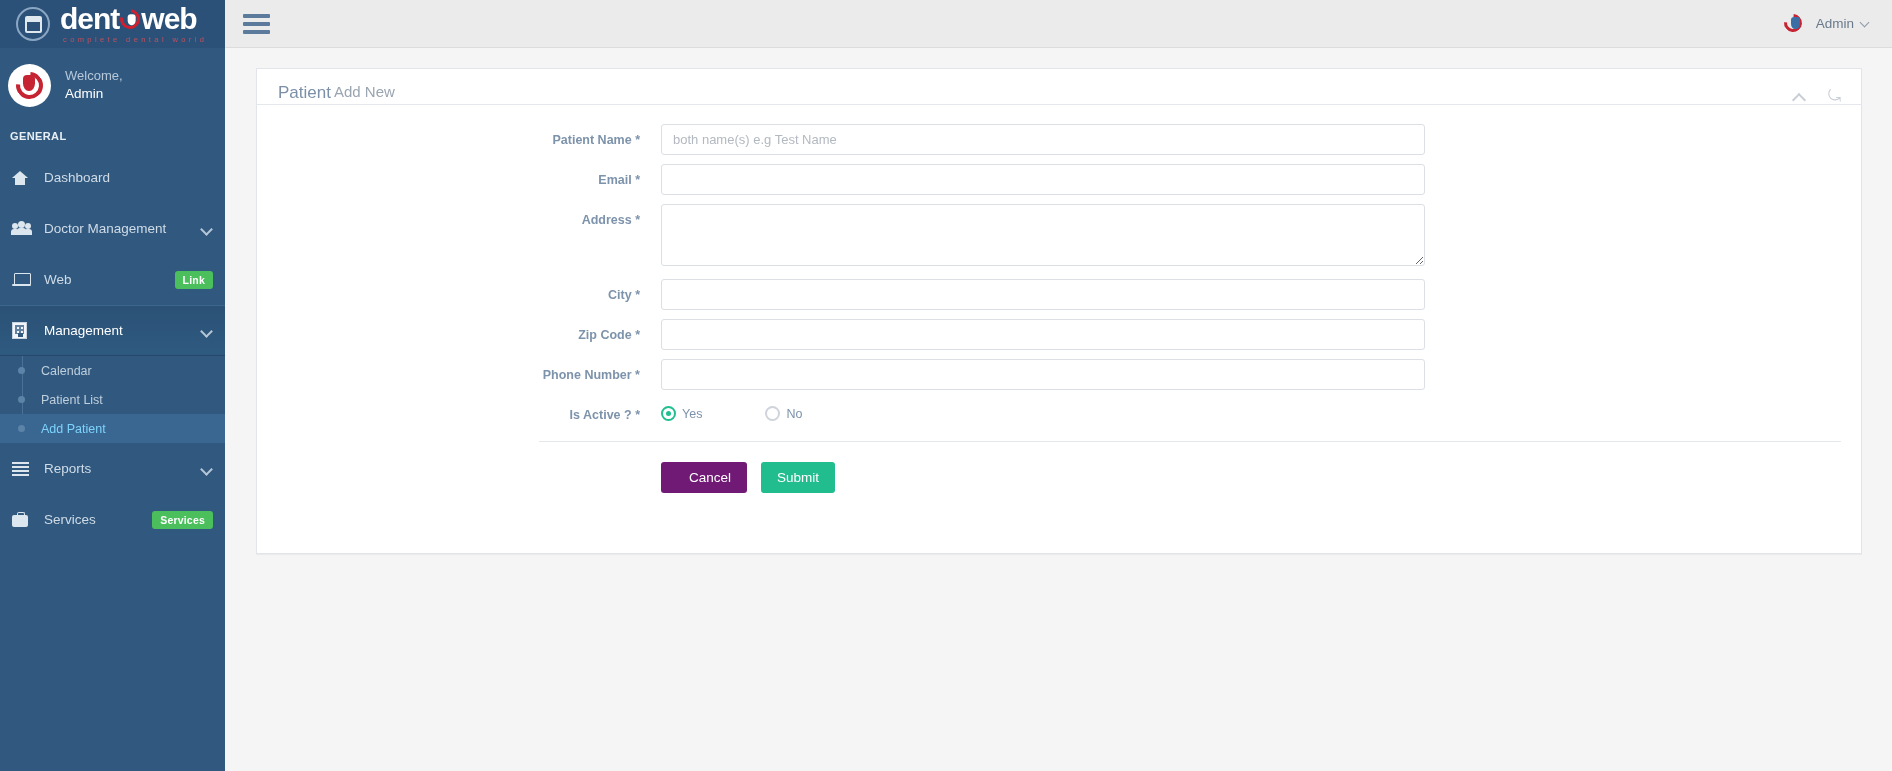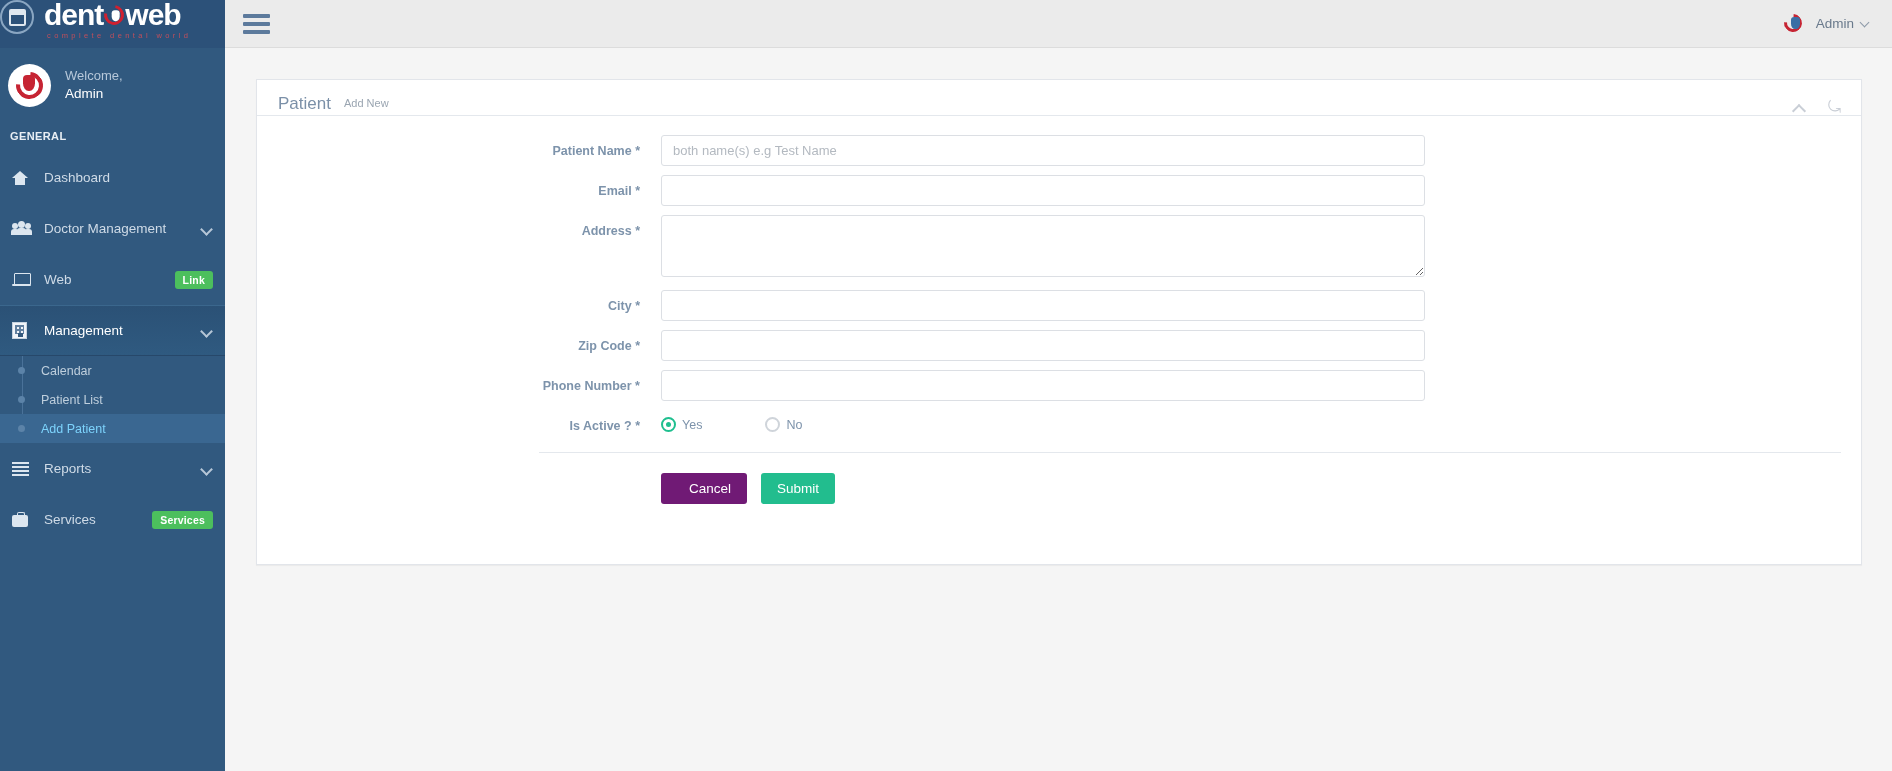--- a/index.html
+++ b/index.html
@@ -13,21 +13,21 @@
 
   
   .sidebar {
     position: absolute; left: 0; top: 0;
     width: 225px; height: 771px;
     background: #2e5c8a;
     background: #31597f;
   }
   .logo-bar {
     height: 48px; background: #2c5179;
-    display: flex; align-items: flex-start; padding-left: 0;
+    display: flex; align-items: center; padding-left: 16px;
     position: relative;
   }
   .logo-badge {
     width: 34px; height: 34px; border-radius: 50%;
     border: 2px solid #8aa6c2;
     display: flex; align-items: center; justify-content: center;
     flex: 0 0 auto;
   }
   .logo-badge .cal {
     width: 17px; height: 17px; border: 2px solid #dfe7ef;
@@ -250,37 +250,37 @@
   }
   .caret-dn:before {
     content: ""; position: absolute; left: 0; top: 0;
     width: 6px; height: 6px;
     border-right: 1.6px solid #8d9aa8; border-bottom: 1.6px solid #8d9aa8;
     transform: rotate(45deg);
   }
 
   
   .panel {
-    position: absolute; left: 256px; top: 79px;
+    position: absolute; left: 256px; top: 68px;
     width: 1606px; height: 486px;
     background: #ffffff; border: 1px solid #e2e5ea;
     box-shadow: 0 1px 1px rgba(0,0,0,.04);
   }
   .panel-head {
     height: 36px; display: flex; align-items: flex-end;
     padding: 0 20px 0 21px;
     border-bottom: 1px solid #e4e8ed;
     position: relative;
   }
   .panel-title {
     font-size: 17px; color: #7b90a8; font-weight: normal;
     line-height: 22px;
   }
   .panel-sub {
-    font-size: 11px; color: #9aa5b1; margin-left: 13px;
+    font-size: 15px; color: #9aa5b1; margin-left: 3px;
     line-height: 22px; padding-bottom: 1px;
   }
   .panel-tools { margin-left: auto; display: flex; align-items: center; gap: 22px; padding-bottom: 2px;}
   .tool-chev { width: 14px; height: 11px; position: relative; cursor: pointer;}
   .tool-chev:before {
     content: ""; position: absolute; left: 2px; top: 4px;
     width: 8px; height: 8px;
     border-left: 2.2px solid #c9ced6; border-top: 2.2px solid #c9ced6;
     transform: rotate(45deg);
   }

